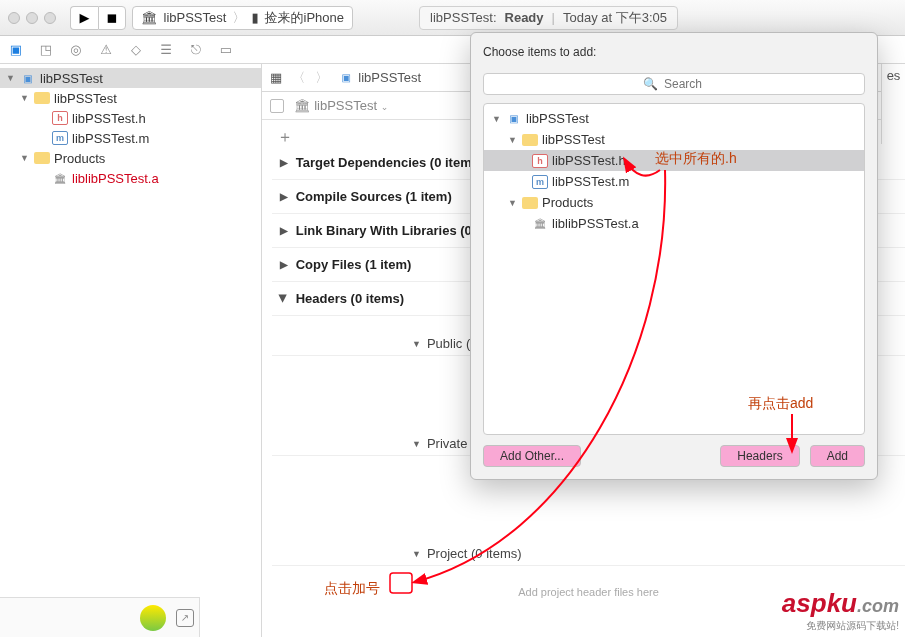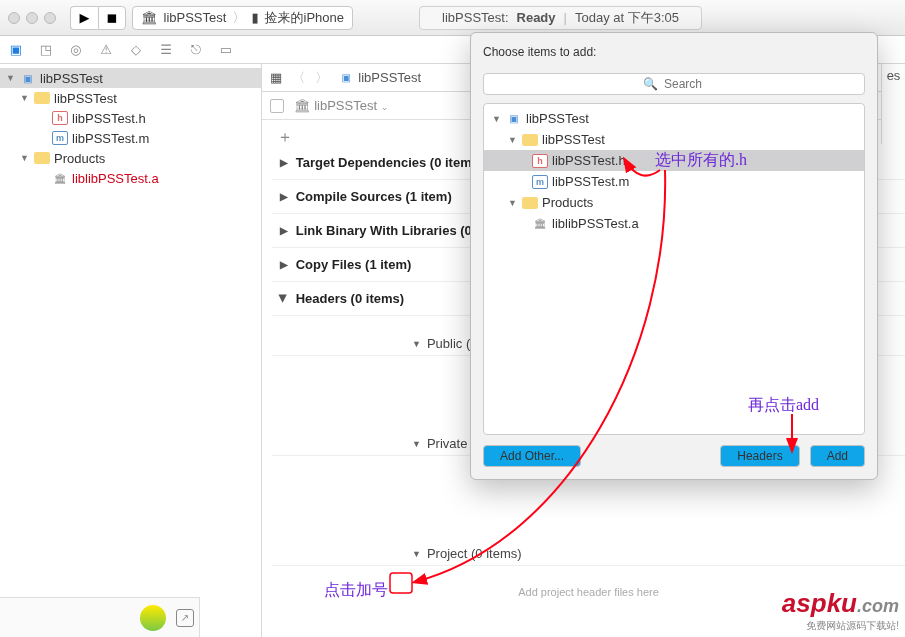--- a/index.html
+++ b/index.html
@@ -8,21 +8,21 @@
     
     .toolbar { height: 36px; background: linear-gradient(#fafafa,#eaeaea); border-bottom: 1px solid #ccc; display: flex; align-items: center; padding: 0 8px; gap: 6px; }
     .traffic { display: flex; gap: 6px; margin-right: 8px; }
     .traffic div { width: 12px; height: 12px; border-radius: 50%; background: #dcdcdc; border: 1px solid #bbb; }
     .tb-btn { height: 24px; min-width: 28px; border: 1px solid #c8c8c8; border-radius: 4px; background: #fff; display: flex; align-items: center; justify-content: center; padding: 0 6px; cursor: default; }
     .tb-group { display: flex; }
     .tb-group .tb-btn:first-child { border-radius: 4px 0 0 4px; border-right: 0; }
     .tb-group .tb-btn:last-child { border-radius: 0 4px 4px 0; }
     .scheme { display: flex; align-items: center; background: #fff; border: 1px solid #c8c8c8; border-radius: 4px; height: 24px; padding: 0 8px; gap: 6px; color: #444; }
     .scheme .sep { color: #aaa; }
-    .status-pill { flex: 0 0 auto; margin-left: 60px; height: 24px; border: 1px solid #d0d0d0; border-radius: 4px; background: #f7f7f7; display: flex; align-items: center; padding: 0 22px; gap: 8px; color: #555; font-size: 12px; }
+    .status-pill { flex: 0 0 auto; margin-left: 60px; height: 24px; border: 1px solid #d0d0d0; border-radius: 4px; background: #f7f7f7; display: flex; align-items: center; padding: 0 10px; gap: 8px; color: #555; font-size: 12px; }
     .status-pill .divider { color: #bbb; }
     
     
     .navicons { height: 28px; border-bottom: 1px solid #d8d8d8; display: flex; align-items: center; padding: 0 8px; gap: 14px; background: #fff; }
     .navicons .ni { width: 16px; height: 16px; display: flex; align-items: center; justify-content: center; color: #888; }
     .navicons .ni.active { color: #1e7fe0; }
     .navicons .spacer { flex: 1; }
     
     
     .main { display: flex; height: calc(100% - 64px); }
@@ -69,24 +69,24 @@
     .popover { position: absolute; left: 470px; top: 32px; width: 408px; height: 448px; background: #f2f2f2; border: 1px solid #bbb; border-radius: 6px; box-shadow: 0 10px 30px rgba(0,0,0,0.25); padding: 12px; display: flex; flex-direction: column; }
     .popover-title { font-size: 12px; color: #333; margin-bottom: 14px; }
     .search-wrap { position: relative; margin-bottom: 8px; }
     .search-wrap input { width: 100%; height: 22px; border: 1px solid #ccc; border-radius: 4px; padding: 0 8px 0 26px; font-size: 12px; text-align: center; color: #888; }
     .search-wrap .sicon { position: absolute; left: 160px; top: 4px; color: #888; font-size: 12px; }
     .pop-tree { flex: 1; background: #fff; border: 1px solid #ccc; border-radius: 4px; padding: 4px 0; overflow: auto; }
     .prow { display: flex; align-items: center; height: 21px; gap: 4px; color: #333; font-size: 12px; }
     .prow.sel { background: #d0d0d2; }
     .pop-buttons { display: flex; gap: 10px; margin-top: 10px; align-items: center; }
     .pop-buttons .spacer { flex: 1; }
-    .pb { height: 22px; padding: 0 16px; border: 1px solid #c0c0c0; border-radius: 4px; background: #0ea5e9; font-size: 12px; color: #333; display: flex; align-items: center; }
-    
-    
-    .annot { position: absolute; color: #6d28d9; font-size: 16px; font-family: Liberation Serif, serif; pointer-events: none; }
+    .pb { height: 22px; padding: 0 16px; border: 1px solid #c0c0c0; border-radius: 4px; background: #f9a8d4; font-size: 12px; color: #333; display: flex; align-items: center; }
+    
+    
+    .annot { position: absolute; color: #c2410c; font-size: 14px; font-family: Liberation Sans, sans-serif; pointer-events: none; }
     svg.arrows { position: absolute; left: 0; top: 0; width: 905px; height: 637px; pointer-events: none; }
     
     
     .watermark { position: absolute; right: 6px; bottom: 4px; font-family: Arial, sans-serif; font-style: italic; font-weight: bold; }
     .watermark .red { color: #c8102e; font-size: 26px; }
     .watermark .gray { color: #888; font-size: 18px; }
     .watermark .sub { color: #888; font-size: 10px; font-style: normal; font-weight: normal; display: block; text-align: right; }
     
     .right-edge { position: absolute; right: 0; top: 64px; width: 24px; border-left: 1px solid #ddd; height: 80px; background: #fff; display: flex; align-items: flex-start; justify-content: center; padding-top: 4px; color: #555; font-size: 12px; }
   </style>

